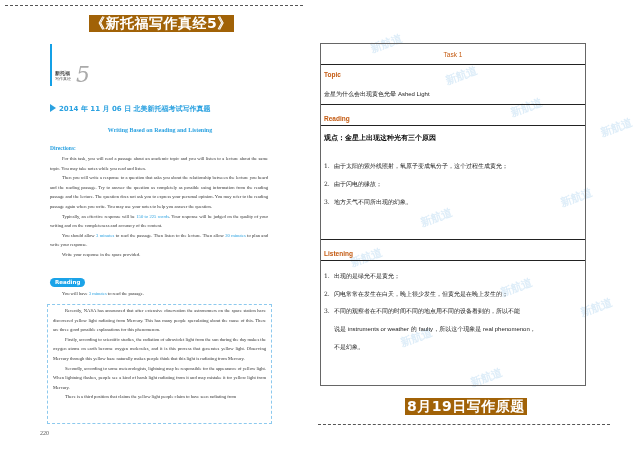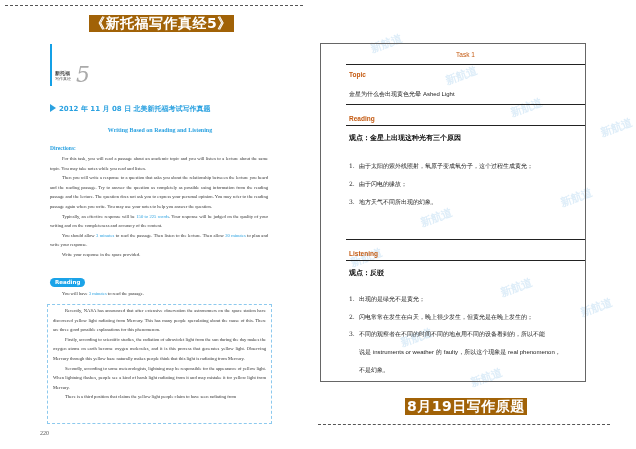--- a/index.html
+++ b/index.html
@@ -58,21 +58,21 @@
   }
   .passage-box p { margin:0; text-indent:12px; }
   .page-num {
     position:absolute; left:49px; top:430px; font-size:6px; color:#555;
   }
   
   .task-table {
     position:absolute; left:320px; top:43px; width:266px;
     border:1px solid #666; box-sizing:border-box; font-family:"DejaVu Sans", sans-serif;
   }
-  .row { border-bottom:1px solid #222; box-sizing:border-box; padding:0 3px;margin-left:25px; }
+  .row { border-bottom:1px solid #222; box-sizing:border-box; padding:0 3px; }
   .row:last-child { border-bottom:none; }
   .task-title { height:21px; text-align:center; color:#c45a11; font-size:6.5px; line-height:21px; font-family:"Liberation Sans", sans-serif; }
   .sec-label { color:#c45a11; font-weight:bold; font-size:6.5px; font-family:"Liberation Sans", sans-serif; }
   .topic-row { height:40px; }
   .topic-row .sec-label { line-height:20px; }
   .topic-text { font-size:6px; line-height:18px; color:#222; font-family:"DejaVu Serif", serif; }
   .topic-text .en { font-family:"Liberation Sans", sans-serif; }
   .reading-label-row { height:21px; line-height:21px; }
   .view-row { padding:0 3px; }
   .view-title { font-weight:bold; font-size:7px; color:#111; line-height:21px; margin-top:2px; }
@@ -104,21 +104,21 @@
 
 <div>
   <div class="bookmark" style="left:50px; top:44px;"></div>
   <div class="book-label" style="left:55px; top:70px; position:absolute;">
     <div>新托福</div>
     <div class="sub">写作真经</div>
   </div>
   <div class="book-num" style="left:76px; top:64px;">5</div>
 
   <div class="exam-heading" style="left:50px; top:104px;">
-    <span class="tri"></span><span>2012 年 11 月 08 日  北美新托福考试写作真题</span>
+    <span class="tri"></span><span>2014 年 11 月 06 日  北美新托福考试写作真题</span>
   </div>
 
   <div class="doc-title" style="left:40px; top:126px;">Writing Based on Reading and Listening</div>
 
   <div class="directions-label" style="left:50px; top:145px;">Directions:</div>
 
   <div class="body-text" style="left:50px; top:154px; width:218px;">
     <p>For this task, you will read a passage about an academic topic and you will listen to a lecture about the same topic. You may take notes while you read and listen.</p>
     <p>Then you will write a response to a question that asks you about the relationship between the lecture you heard and the reading passage. Try to answer the question as completely as possible using information from the reading passage and the lecture. The question does not ask you to express your personal opinion. You may refer to the reading passage again when you write. You may use your notes to help you answer the question.</p>
     <p><span>Typically, an effective response will be </span><span class="hl">150 to 225 words</span><span>. Your response will be judged on the quality of your writing and on the completeness and accuracy of the content.</span></p>
@@ -173,21 +173,20 @@
       <li><span class="n">2.</span><span>由于闪电的缘故；</span></li>
       <li><span class="n">3.</span><span>地方天气不同所出现的幻象。</span></li>
     </ul>
   </div>
 
   <div class="row listening-label-row">
     <span class="sec-label">Listening</span>
   </div>
 
   <div class="row view-row listening-view">
-    <div class="view-title">观点：反驳</div>
     <ul class="list">
       <li><span class="n">1.</span><span>出现的是绿光不是黄光；</span></li>
       <li><span class="n">2.</span><span>闪电常常在发生在白天，晚上很少发生，但黄光是在晚上发生的；</span></li>
       <li><span class="n">3.</span><span>不同的观察者在不同的时间不同的地点用不同的设备看到的，所以不能</span>
         <span class="cont"><span>说是 </span><span class="en-inline">instruments or weather</span><span> 的 </span><span class="en-inline">faulty</span><span>，所以这个现象是 </span><span class="en-inline">real phenomenon</span><span>，</span></span>
         <span class="cont">不是幻象。</span>
       </li>
     </ul>
   </div>
 </div>

